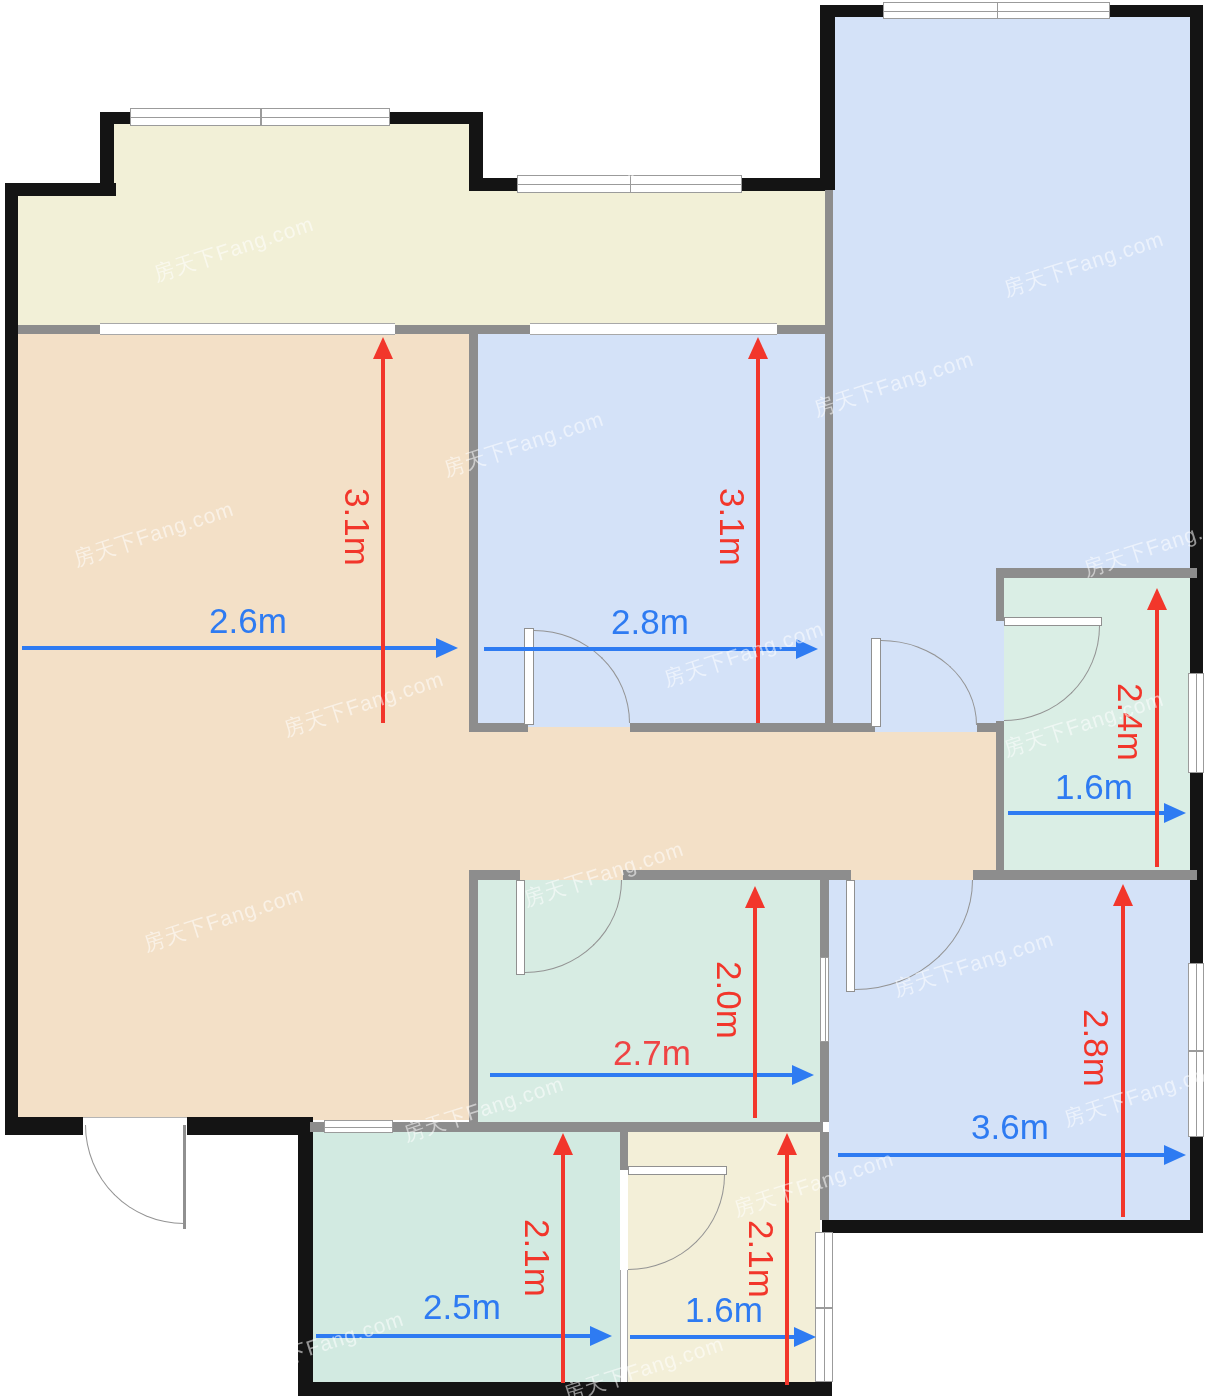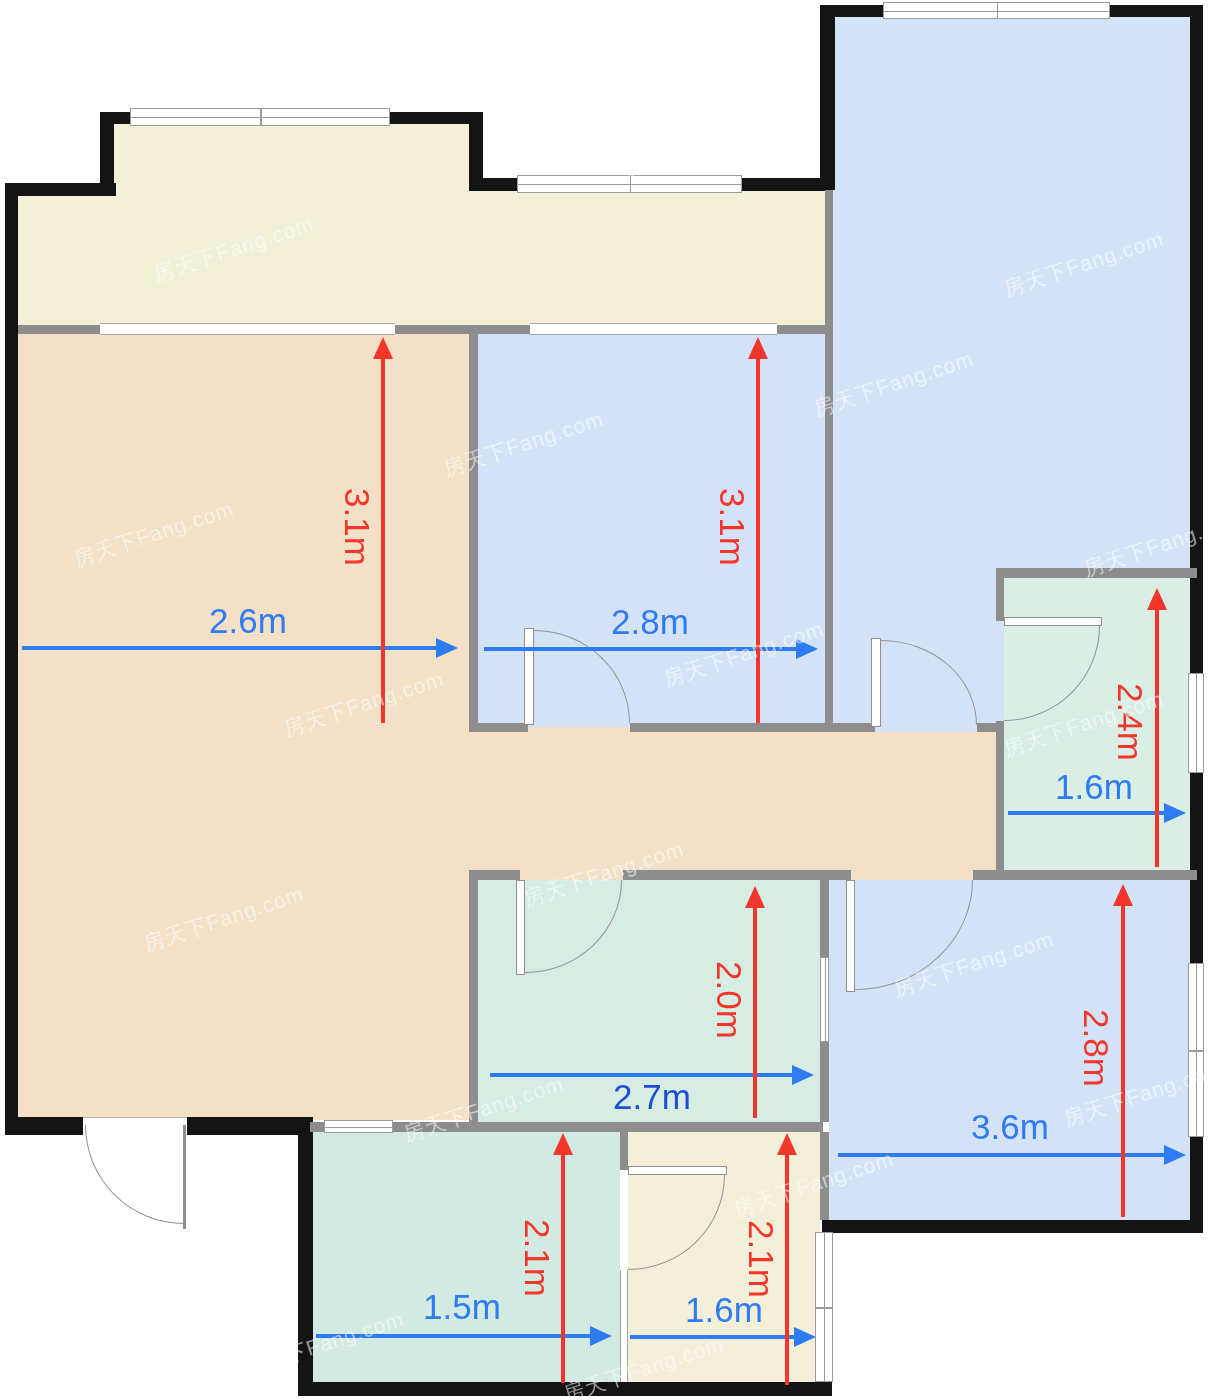--- a/index.html
+++ b/index.html
@@ -154,27 +154,27 @@
     <div class="dim-head" style="left: 436px; top: 638px; width: 0px; height: 0px; border-top: 10px solid transparent; border-bottom: 10px solid transparent; border-left: 22px solid rgb(46, 123, 242);"></div>
     <div class="dim-label" style="left: 248px; top: 620px; color: rgb(46, 123, 242);">2.6m</div>
     <div class="dim-line-h" style="left: 484px; top: 647px; width: 316px; height: 4px; background: rgb(46, 123, 242);"></div>
     <div class="dim-head" style="left: 796px; top: 639px; width: 0px; height: 0px; border-top: 10px solid transparent; border-bottom: 10px solid transparent; border-left: 22px solid rgb(46, 123, 242);"></div>
     <div class="dim-label" style="left: 650px; top: 621px; color: rgb(46, 123, 242);">2.8m</div>
     <div class="dim-line-h" style="left: 1008px; top: 811px; width: 160px; height: 4px; background: rgb(46, 123, 242);"></div>
     <div class="dim-head" style="left: 1164px; top: 803px; width: 0px; height: 0px; border-top: 10px solid transparent; border-bottom: 10px solid transparent; border-left: 22px solid rgb(46, 123, 242);"></div>
     <div class="dim-label" style="left: 1094px; top: 786px; color: rgb(46, 123, 242);">1.6m</div>
     <div class="dim-line-h" style="left: 490px; top: 1073px; width: 306px; height: 4px; background: rgb(46, 123, 242);"></div>
     <div class="dim-head" style="left: 792px; top: 1065px; width: 0px; height: 0px; border-top: 10px solid transparent; border-bottom: 10px solid transparent; border-left: 22px solid rgb(46, 123, 242);"></div>
-    <div class="dim-label" style="left: 652px; top: 1096px; color: #1d4ed8;">2.7m</div>
+    <div class="dim-label" style="left: 652px; top: 1052px; color: #ef4444;">2.7m</div>
     <div class="dim-line-h" style="left: 838px; top: 1153px; width: 330px; height: 4px; background: rgb(46, 123, 242);"></div>
     <div class="dim-head" style="left: 1164px; top: 1145px; width: 0px; height: 0px; border-top: 10px solid transparent; border-bottom: 10px solid transparent; border-left: 22px solid rgb(46, 123, 242);"></div>
     <div class="dim-label" style="left: 1010px; top: 1126px; color: rgb(46, 123, 242);">3.6m</div>
     <div class="dim-line-h" style="left: 316px; top: 1334px; width: 278px; height: 4px; background: rgb(46, 123, 242);"></div>
     <div class="dim-head" style="left: 590px; top: 1326px; width: 0px; height: 0px; border-top: 10px solid transparent; border-bottom: 10px solid transparent; border-left: 22px solid rgb(46, 123, 242);"></div>
-    <div class="dim-label" style="left: 462px; top: 1306px; color: rgb(46, 123, 242);">1.5m</div>
+    <div class="dim-label" style="left: 462px; top: 1306px; color: rgb(46, 123, 242);">2.5m</div>
     <div class="dim-line-h" style="left: 630px; top: 1335px; width: 168px; height: 4px; background: rgb(46, 123, 242);"></div>
     <div class="dim-head" style="left: 794px; top: 1327px; width: 0px; height: 0px; border-top: 10px solid transparent; border-bottom: 10px solid transparent; border-left: 22px solid rgb(46, 123, 242);"></div>
     <div class="dim-label" style="left: 724px; top: 1309px; color: rgb(46, 123, 242);">1.6m</div>
     <div class="dim-line-v" style="left: 381px; top: 355px; width: 4px; height: 368px; background: rgb(242, 54, 43);"></div>
     <div class="dim-head" style="left: 373px; top: 337px; width: 0px; height: 0px; border-left: 10px solid transparent; border-right: 10px solid transparent; border-bottom: 22px solid rgb(242, 54, 43);"></div>
     <div class="dim-label vert" style="left: 357px; top: 527px; color: rgb(242, 54, 43);">3.1m</div>
     <div class="dim-line-v" style="left: 756px; top: 355px; width: 4px; height: 368px; background: rgb(242, 54, 43);"></div>
     <div class="dim-head" style="left: 748px; top: 337px; width: 0px; height: 0px; border-left: 10px solid transparent; border-right: 10px solid transparent; border-bottom: 22px solid rgb(242, 54, 43);"></div>
     <div class="dim-label vert" style="left: 732px; top: 527px; color: rgb(242, 54, 43);">3.1m</div>
     <div class="dim-line-v" style="left: 1155px; top: 606px; width: 4px; height: 261px; background: rgb(242, 54, 43);"></div>

